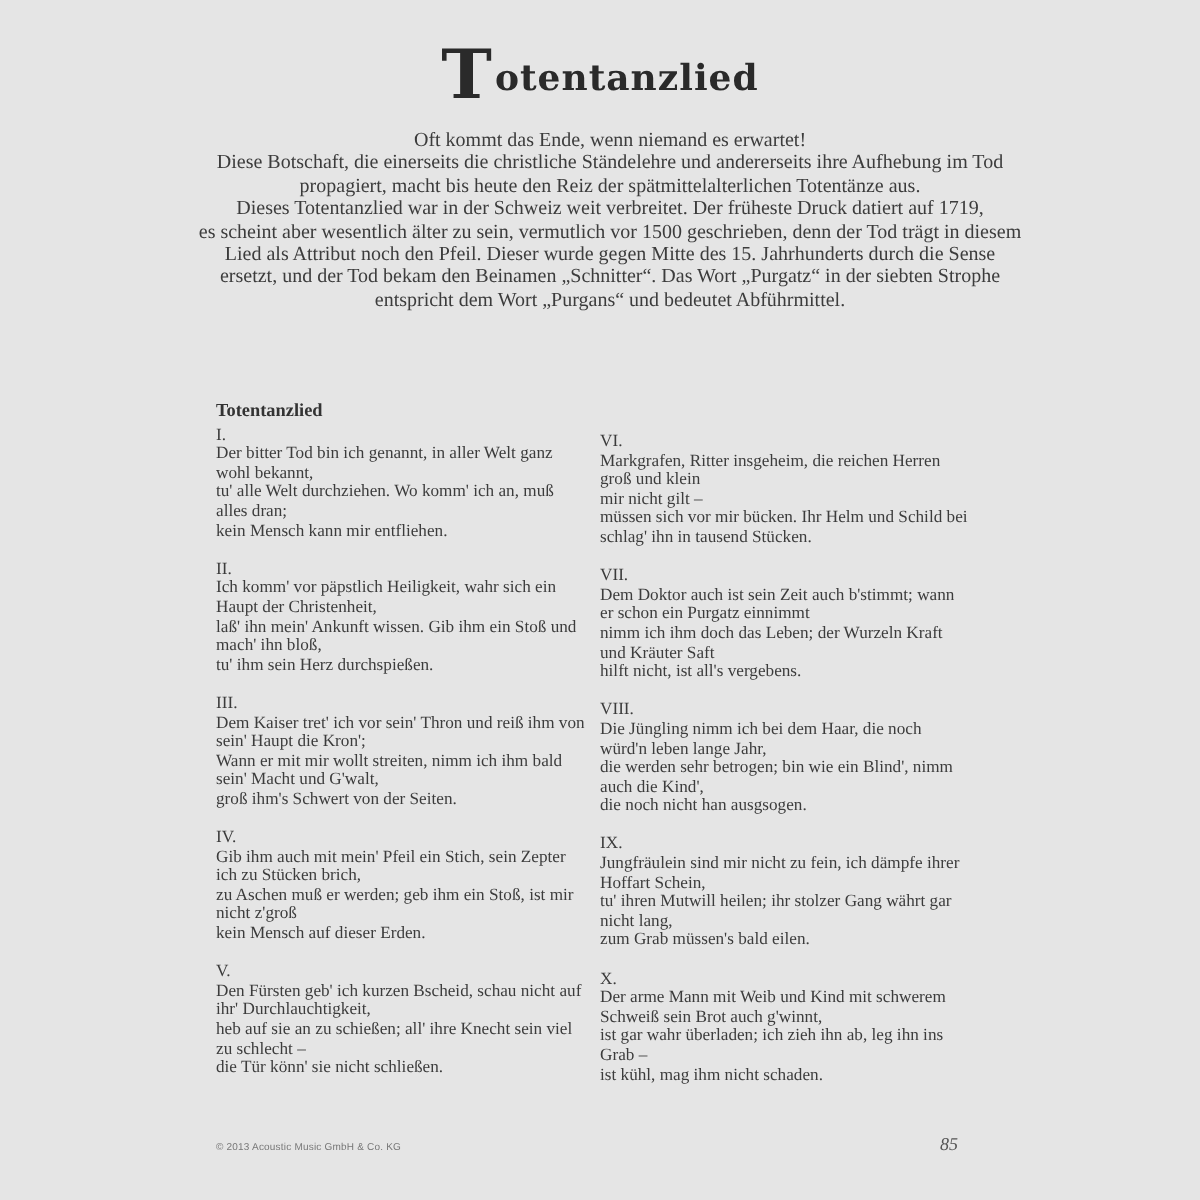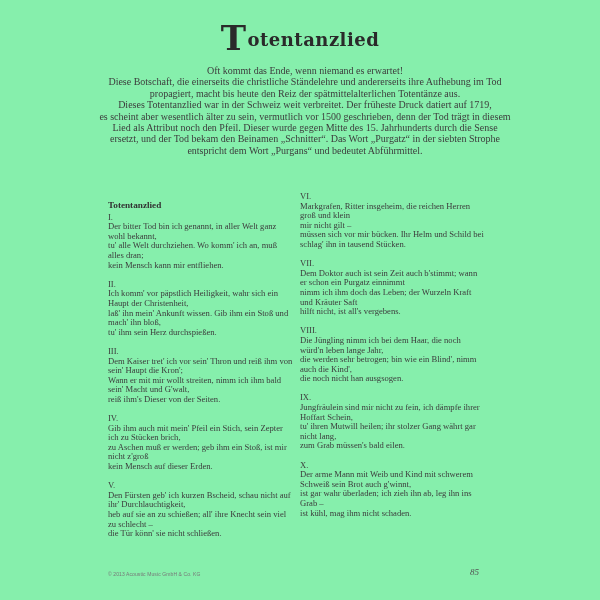--- a/index.html
+++ b/index.html
@@ -1,27 +1,27 @@
 <!DOCTYPE html>
 <html><head>
   <meta charset="utf-8">
   <style>
     html, body { margin: 0; padding: 0; background: #ffffff; }
     body { width: 600px; height: 600px; position: relative; overflow: hidden;
       font-family: "Liberation Serif", "DejaVu Serif", serif; color: #3a3a3a; }
-    .page { position: absolute; left: 0; top: 0; width: 600px; height: 600px; background: #86efac; }
+    .page { position: absolute; left: 0; top: 0; width: 600px; height: 600px; background: #e5e5e5; }
     .title { position: absolute; left: 0; width: 600px; top: 18px; text-align: center;
       font-family: "DejaVu Serif", serif; font-size: 22px; color: #2a2a2a; letter-spacing: 0.5px; }
     .title .initial { font-size: 34px; font-weight: bold; vertical-align: -4px; margin-right: 1px; }
     .title .rest { font-size: 18px; font-weight: bold; }
     .intro { position: absolute; left: 80px; width: 450px; top: 65px; text-align: center;
       font-size: 10px; line-height: 11.4px; color: #3c3c3c; }
     .col { position: absolute; top: 201px; width: 225px; font-size: 8.6px; line-height: 9.6px; color: #3c3c3c; }
     .col.left { left: 108px; }
-    .col.right { left: 300px; top: 192px; }
+    .col.right { left: 300px; top: 216px; }
     .heading { font-weight: bold; font-size: 9.2px; margin-bottom: 2px; color: #333; }
     .stanza { margin-bottom: 9.6px; }
     .stanza .num { display: block; }
     .stanza .line { display: block; }
     .footer-left { position: absolute; left: 108px; top: 571px; font-family: "Liberation Sans", sans-serif;
       font-size: 5px; color: #777; letter-spacing: 0.1px; }
     .footer-right { position: absolute; left: 470px; top: 567px; font-size: 9px; color: #555; font-style: italic; }
   </style>
 </head>
 <body>
@@ -59,21 +59,21 @@
         <span class="line">laß' ihn mein' Ankunft wissen. Gib ihm ein Stoß und</span>
         <span class="line">mach' ihn bloß,</span>
         <span class="line">tu' ihm sein Herz durchspießen.</span>
       </div>
     <div class="stanza">
         <span class="num">III.</span>
         <span class="line">Dem Kaiser tret' ich vor sein' Thron und reiß ihm von</span>
         <span class="line">sein' Haupt die Kron';</span>
         <span class="line">Wann er mit mir wollt streiten, nimm ich ihm bald</span>
         <span class="line">sein' Macht und G'walt,</span>
-        <span class="line">reiß ihm's Dieser von der Seiten.</span>
+        <span class="line">groß ihm's Schwert von der Seiten.</span>
       </div>
     <div class="stanza">
         <span class="num">IV.</span>
         <span class="line">Gib ihm auch mit mein' Pfeil ein Stich, sein Zepter</span>
         <span class="line">ich zu Stücken brich,</span>
         <span class="line">zu Aschen muß er werden; geb ihm ein Stoß, ist mir</span>
         <span class="line">nicht z'groß</span>
         <span class="line">kein Mensch auf dieser Erden.</span>
       </div>
     <div class="stanza">

